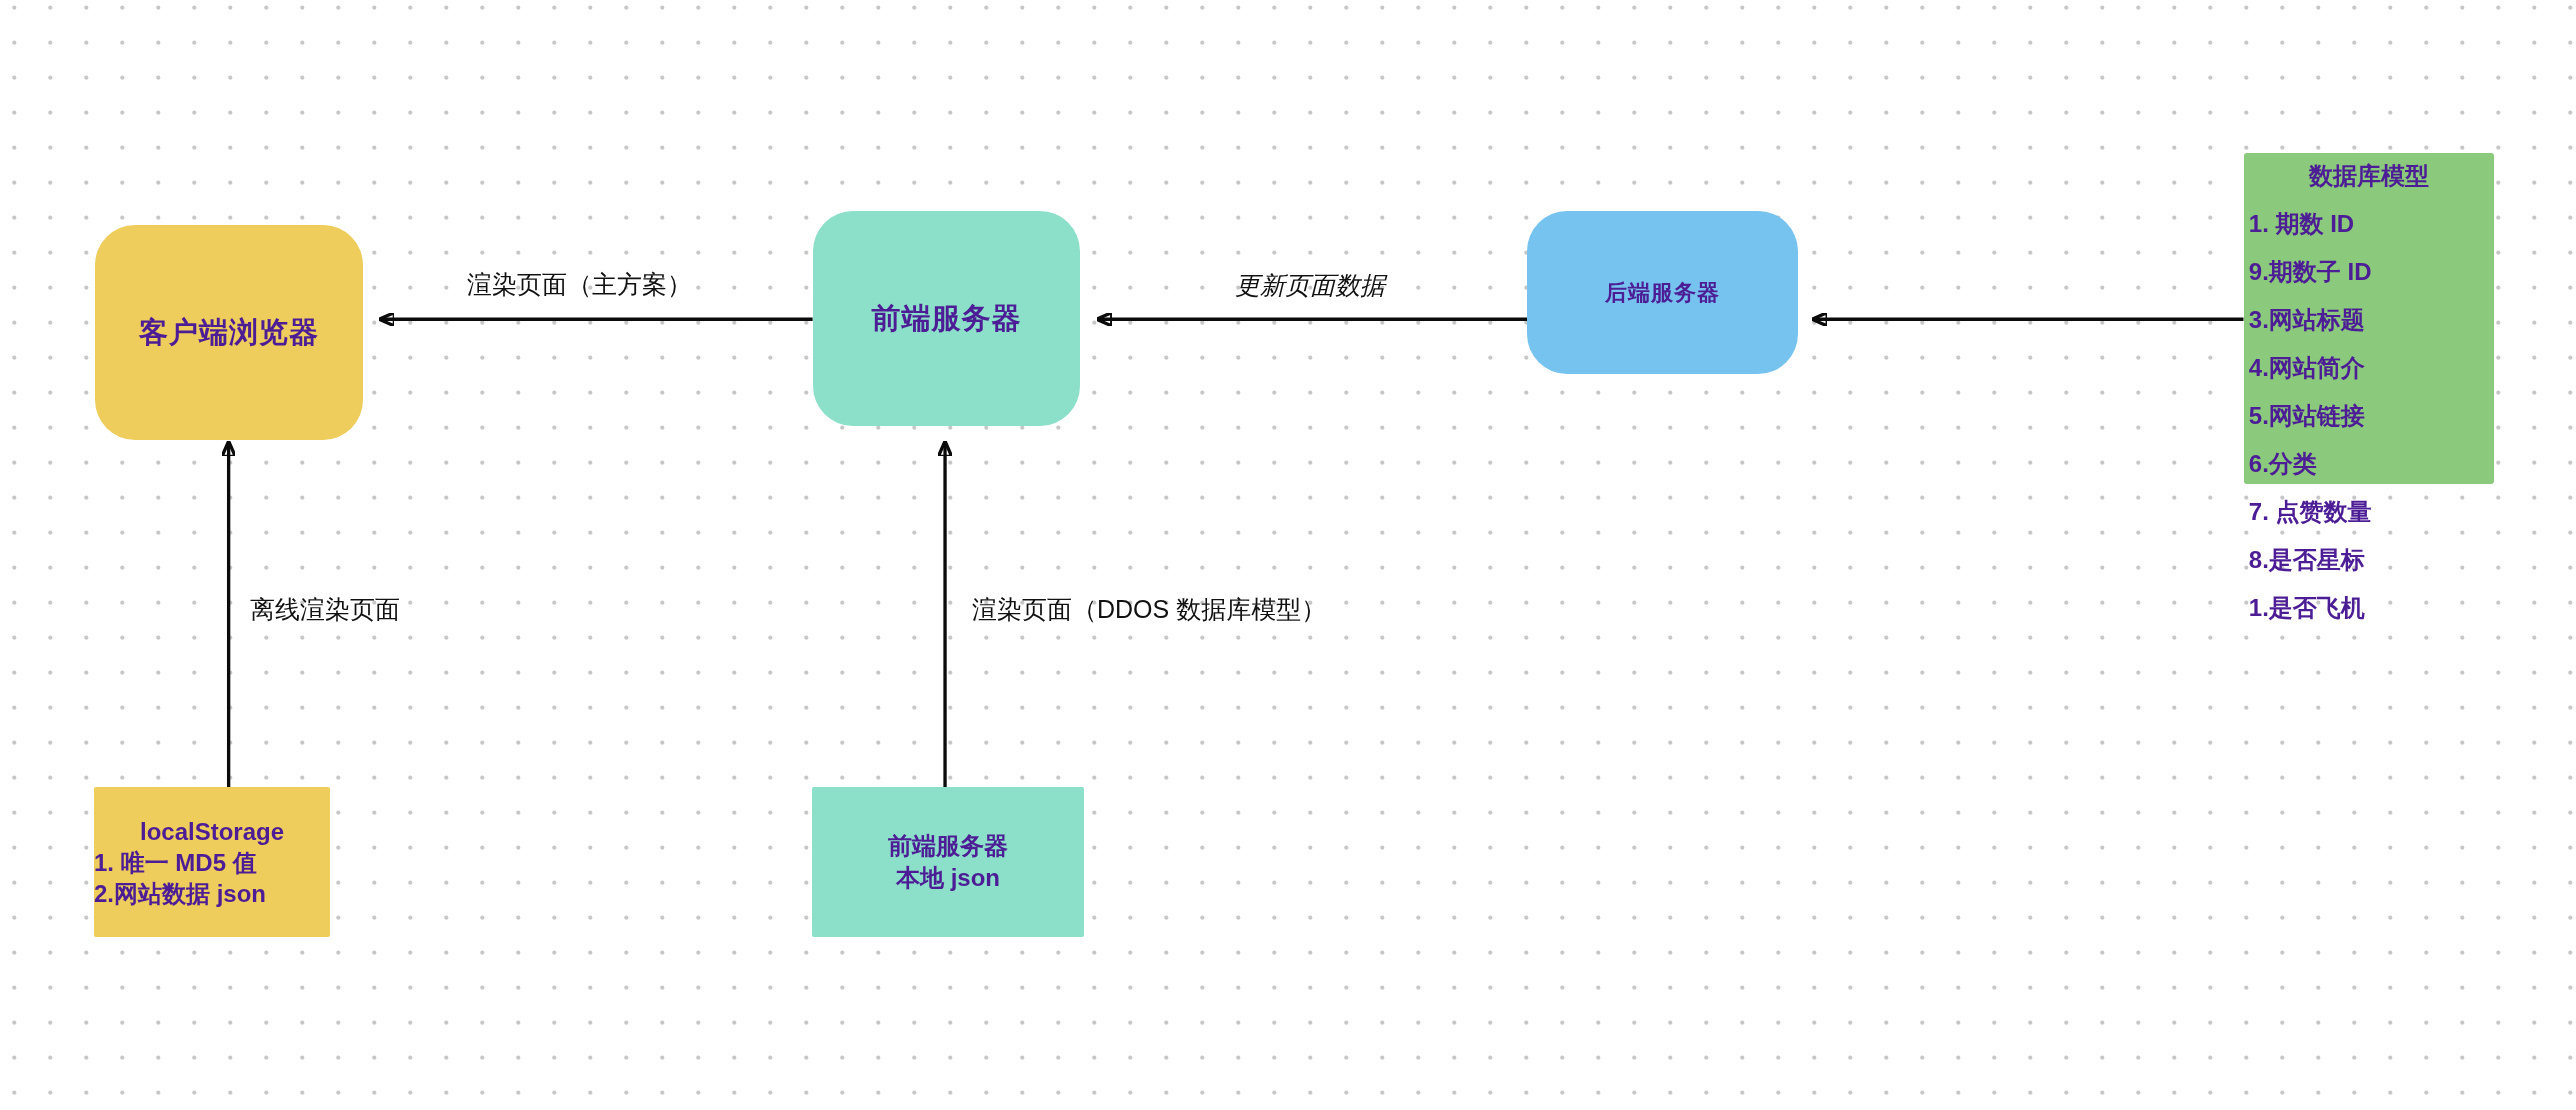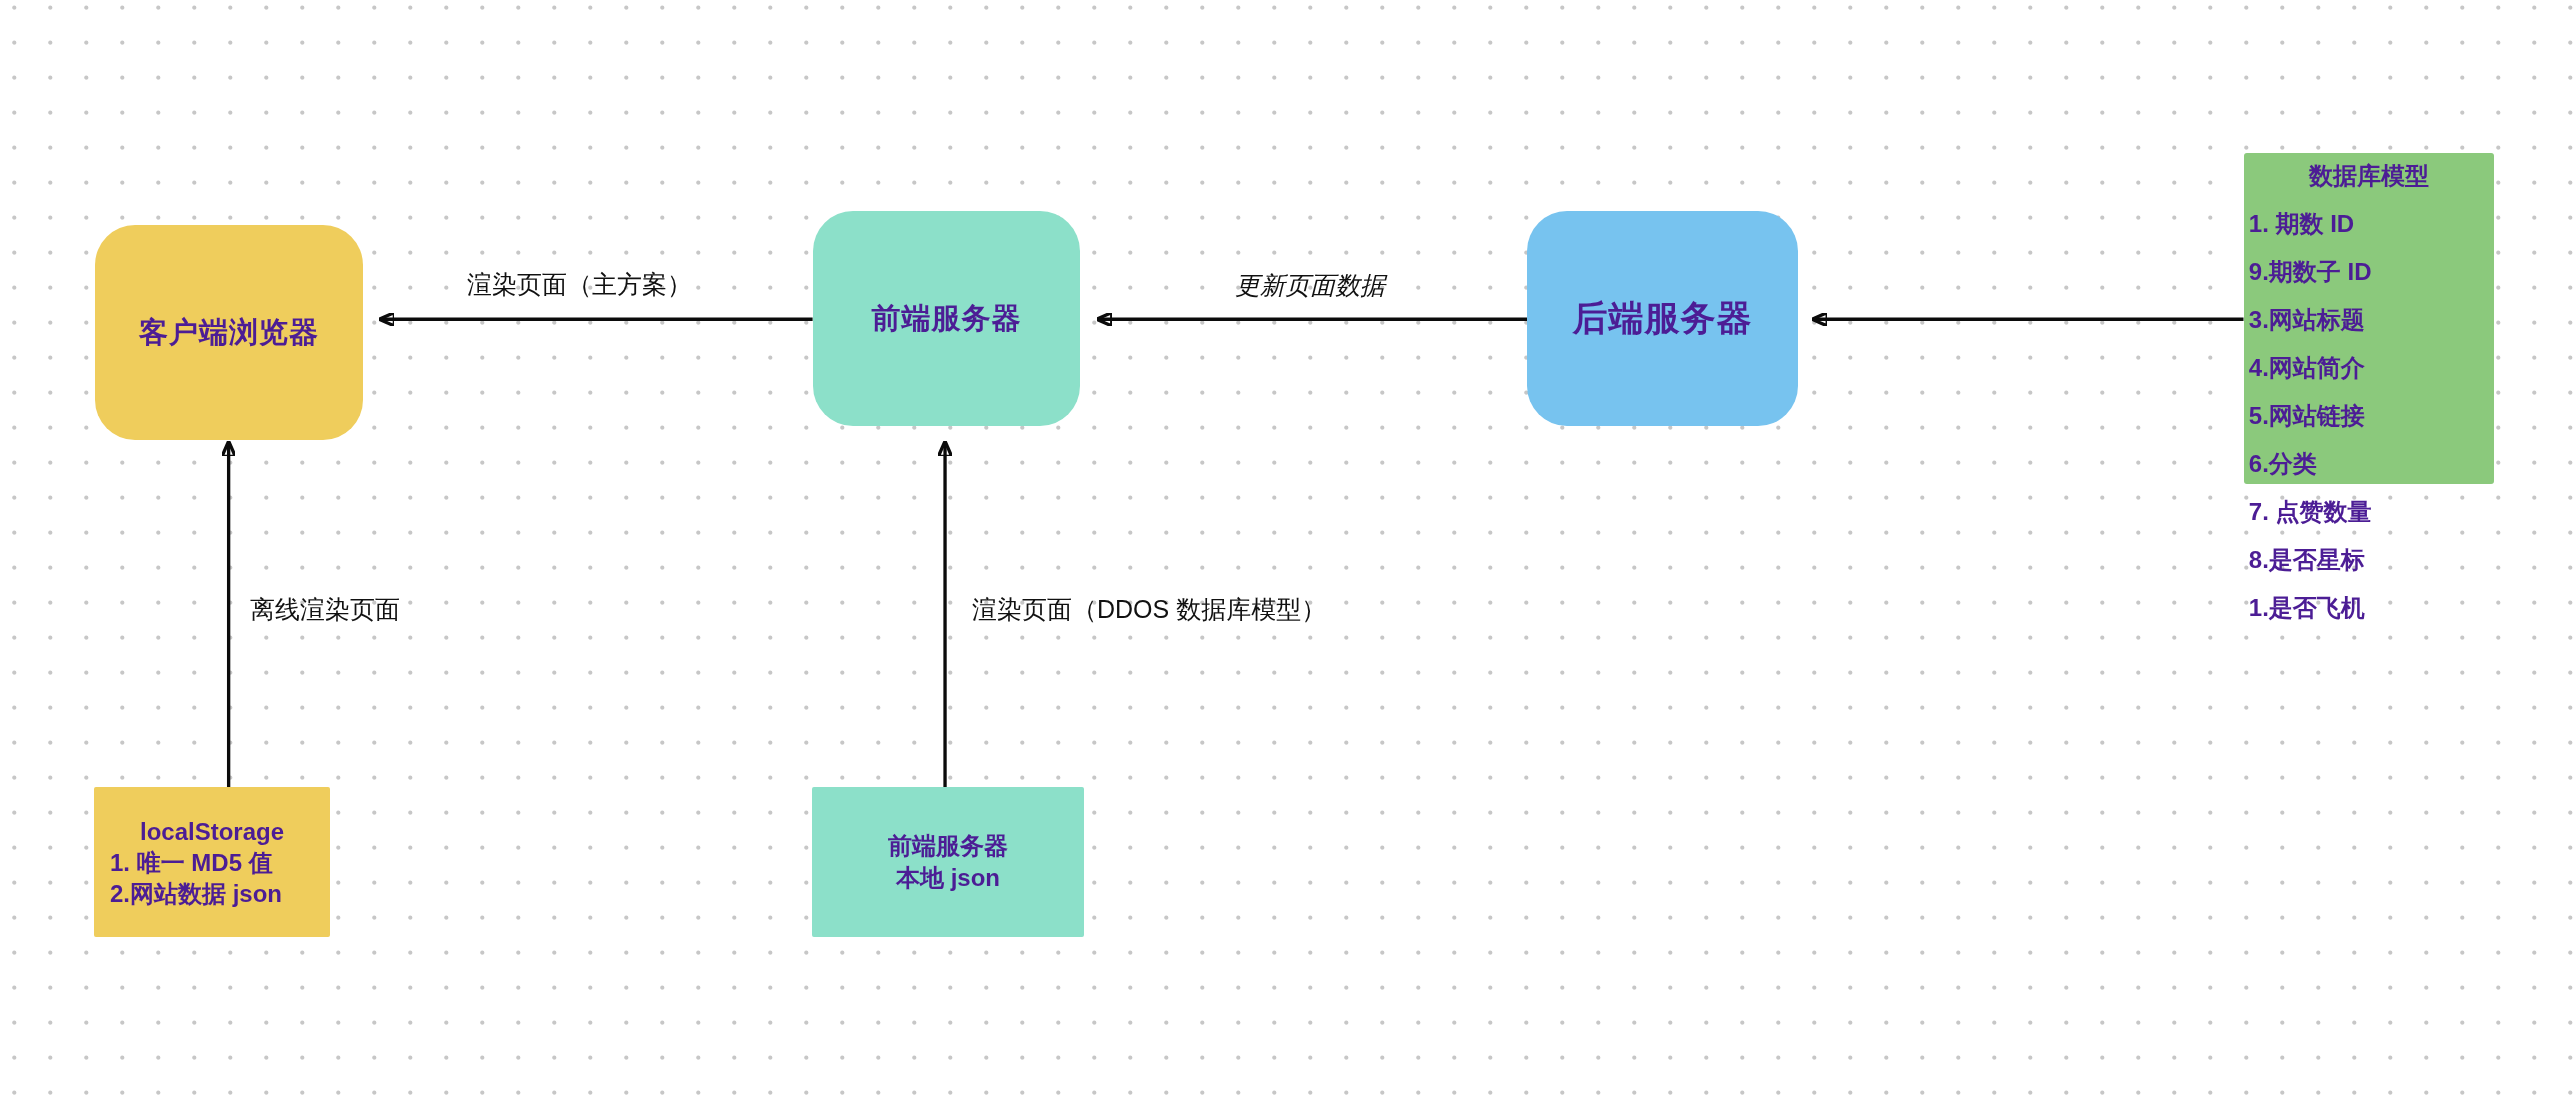--- a/index.html
+++ b/index.html
@@ -16,35 +16,35 @@
   }
   .edges{position:absolute;left:0;top:0;width:2576px;height:1111px;}
   .edges path{stroke:#0b0b0b;stroke-width:3.5px;fill:none;}
 
   .node{
     position:absolute;display:flex;align-items:center;justify-content:center;
     font-weight:700;color:#4c1d95;text-align:center;box-sizing:border-box;
   }
   .n-client  {left:95px;top:225px;width:268px;height:215px;background:#efcd5c;border-radius:40px;font-size:29px;letter-spacing:1px;}
   .n-frontend{left:813px;top:211px;width:267px;height:215px;background:#8ce0c9;border-radius:40px;font-size:29px;letter-spacing:1px;}
-  .n-backend {left:1527px;top:211px;width:271px;height:215px;background:#77c3ef;border-radius:40px;font-size:35px;letter-spacing:1px;text-align:right;}
+  .n-backend {left:1527px;top:211px;width:271px;height:163px;background:#77c3ef;border-radius:40px;font-size:22px;letter-spacing:1px;text-align:right;}
 
   .n-db{
     left:2244px;top:153px;width:250px;height:331px;background:#8bc97c;border-radius:2.9px;
     font-size:24px;line-height:32px;display:block;padding:6.7px 4.8px;text-align:left;
   }
   .n-db .box-title{display:block;text-align:center;}
   .n-db .box-item{display:block;margin-top:16px;}
 
   .n-ls{
     left:94px;top:787px;width:236px;height:150px;background:#efcd5c;border-radius:1.9px;
     font-size:24px;line-height:31px;flex-direction:column;align-items:stretch;text-align:left;
   }
   .n-ls .box-title{display:block;text-align:center;}
-  .n-ls .box-item{display:block;padding-left:16px;}
+  .n-ls .box-item{display:block;}
 
   .n-fjson{
     left:812px;top:787px;width:272px;height:150px;background:#8ce0c9;border-radius:1.9px;
     font-size:24px;line-height:32px;flex-direction:column;
   }
 
   .edge-label{
     position:absolute;font-size:25px;font-weight:500;color:#111;white-space:nowrap;
   }
   .l-main   {left:467px;top:268px;}

